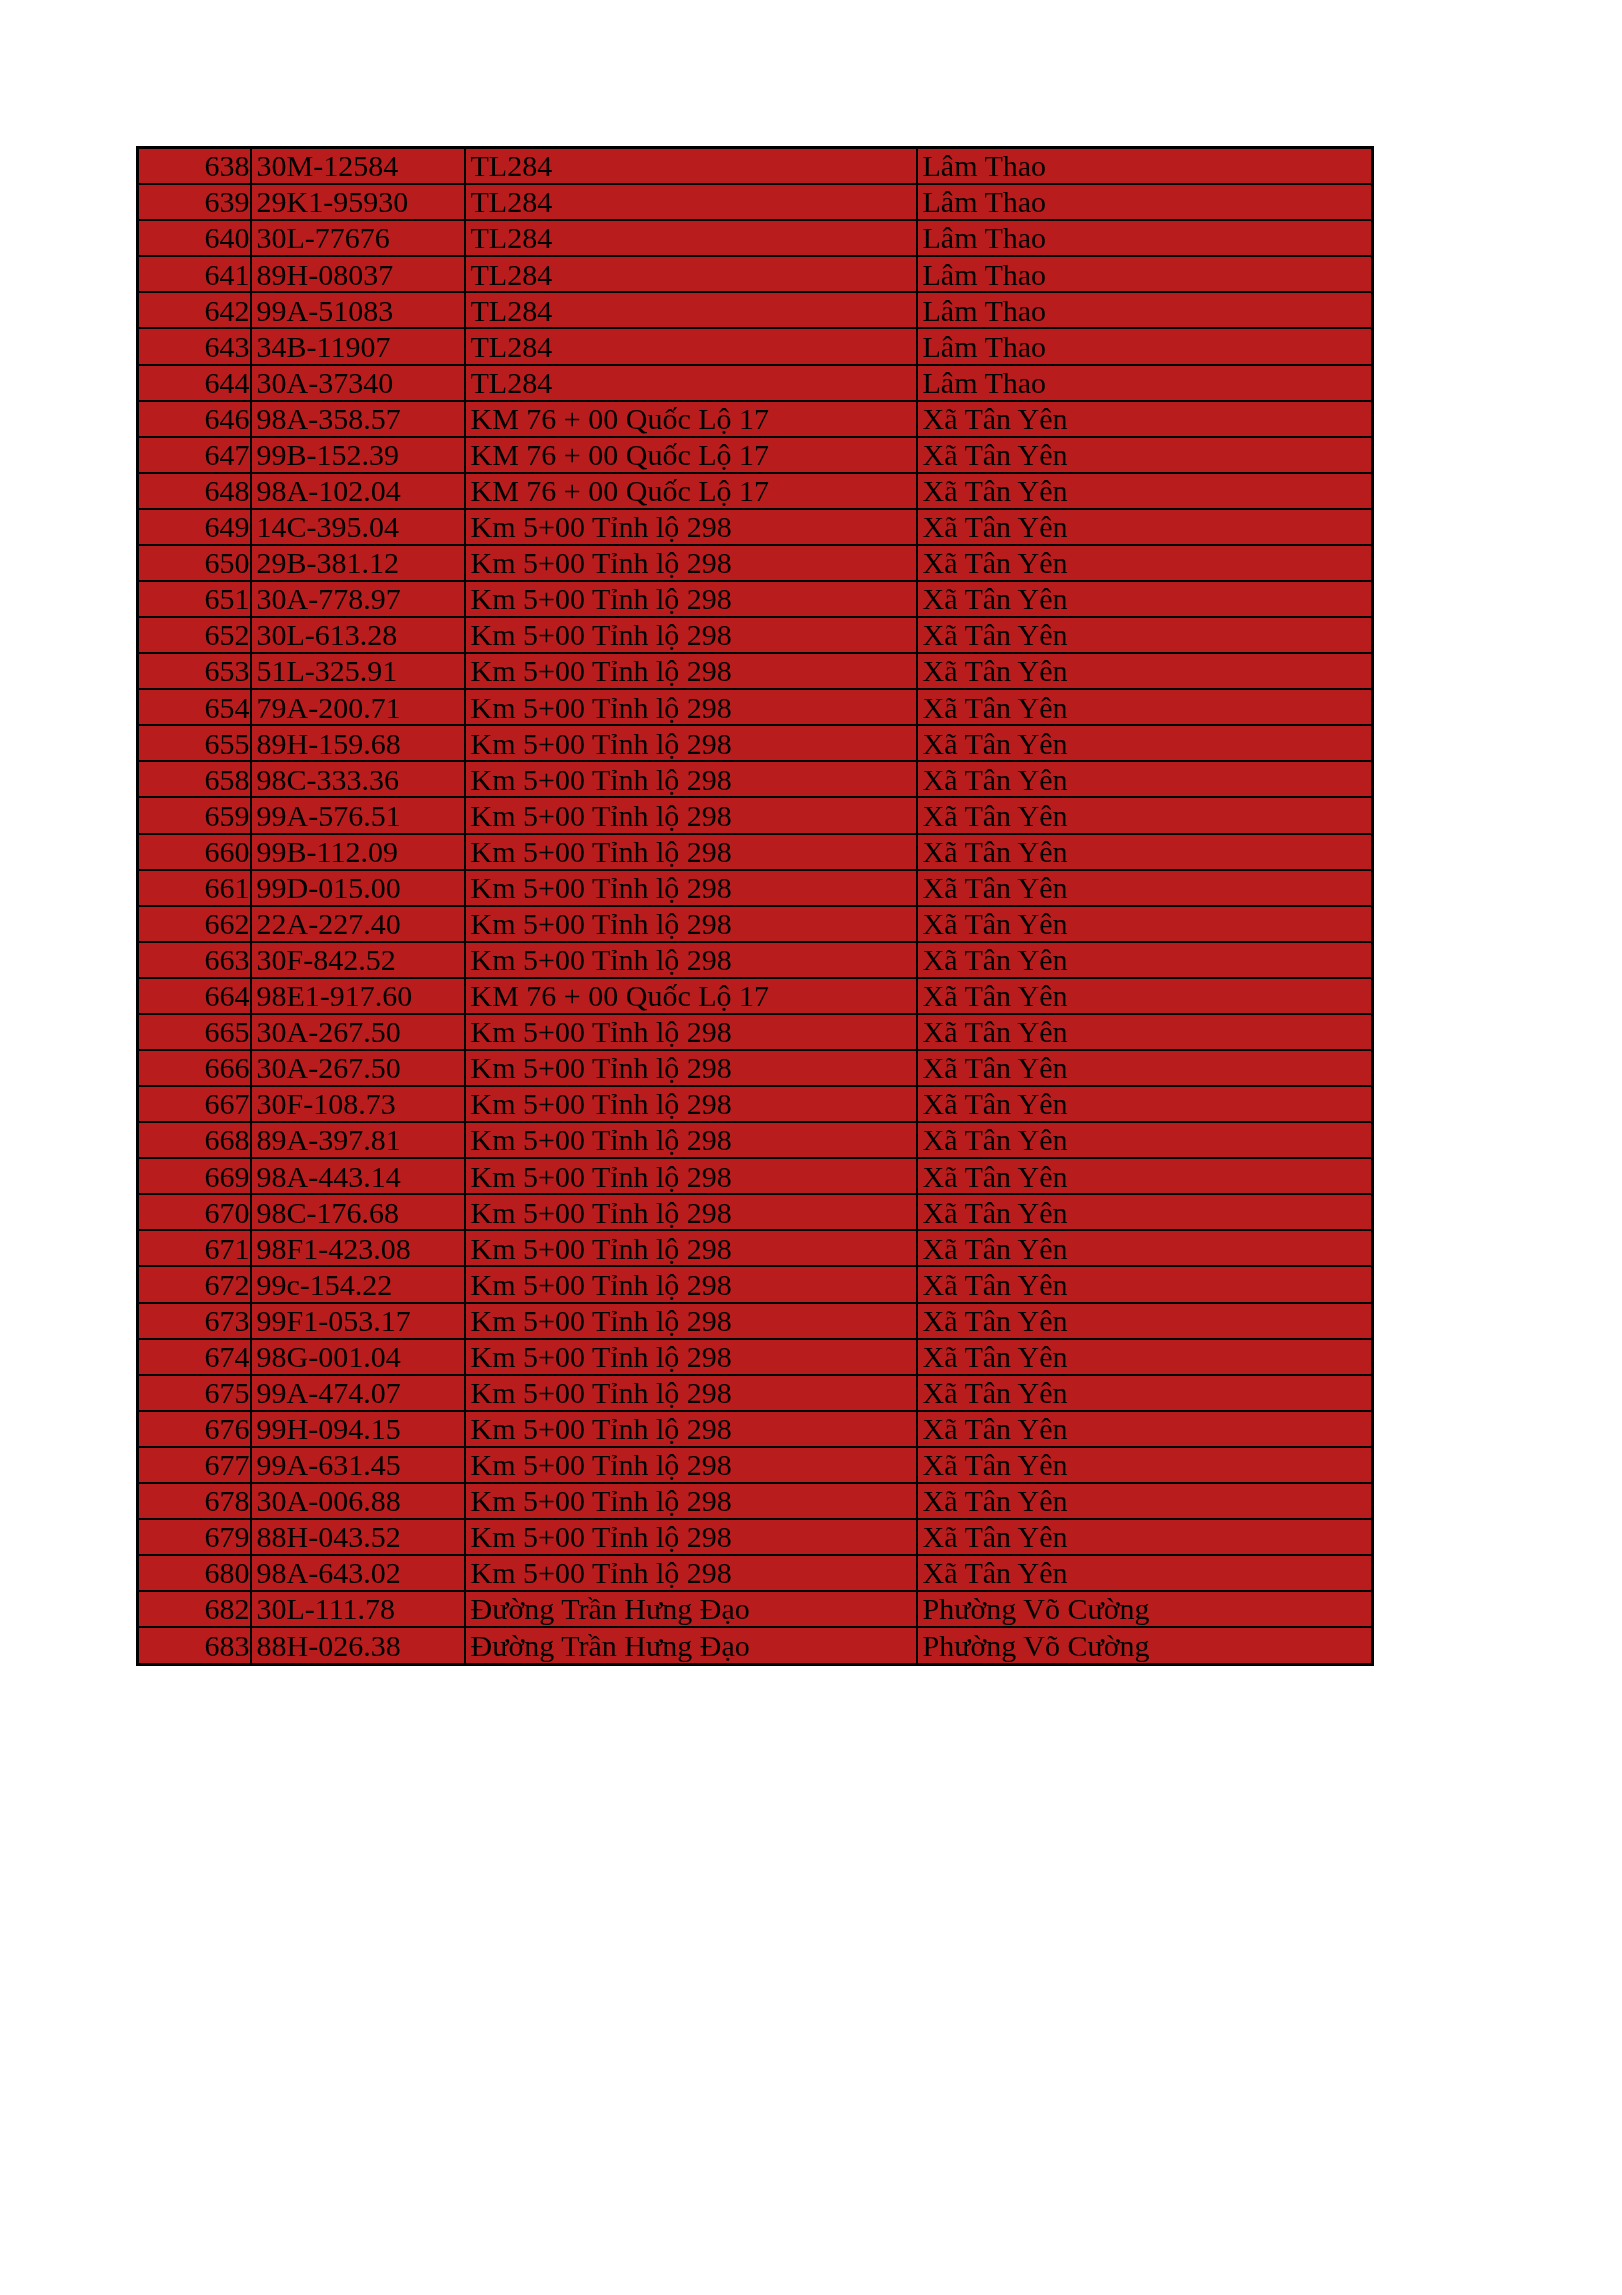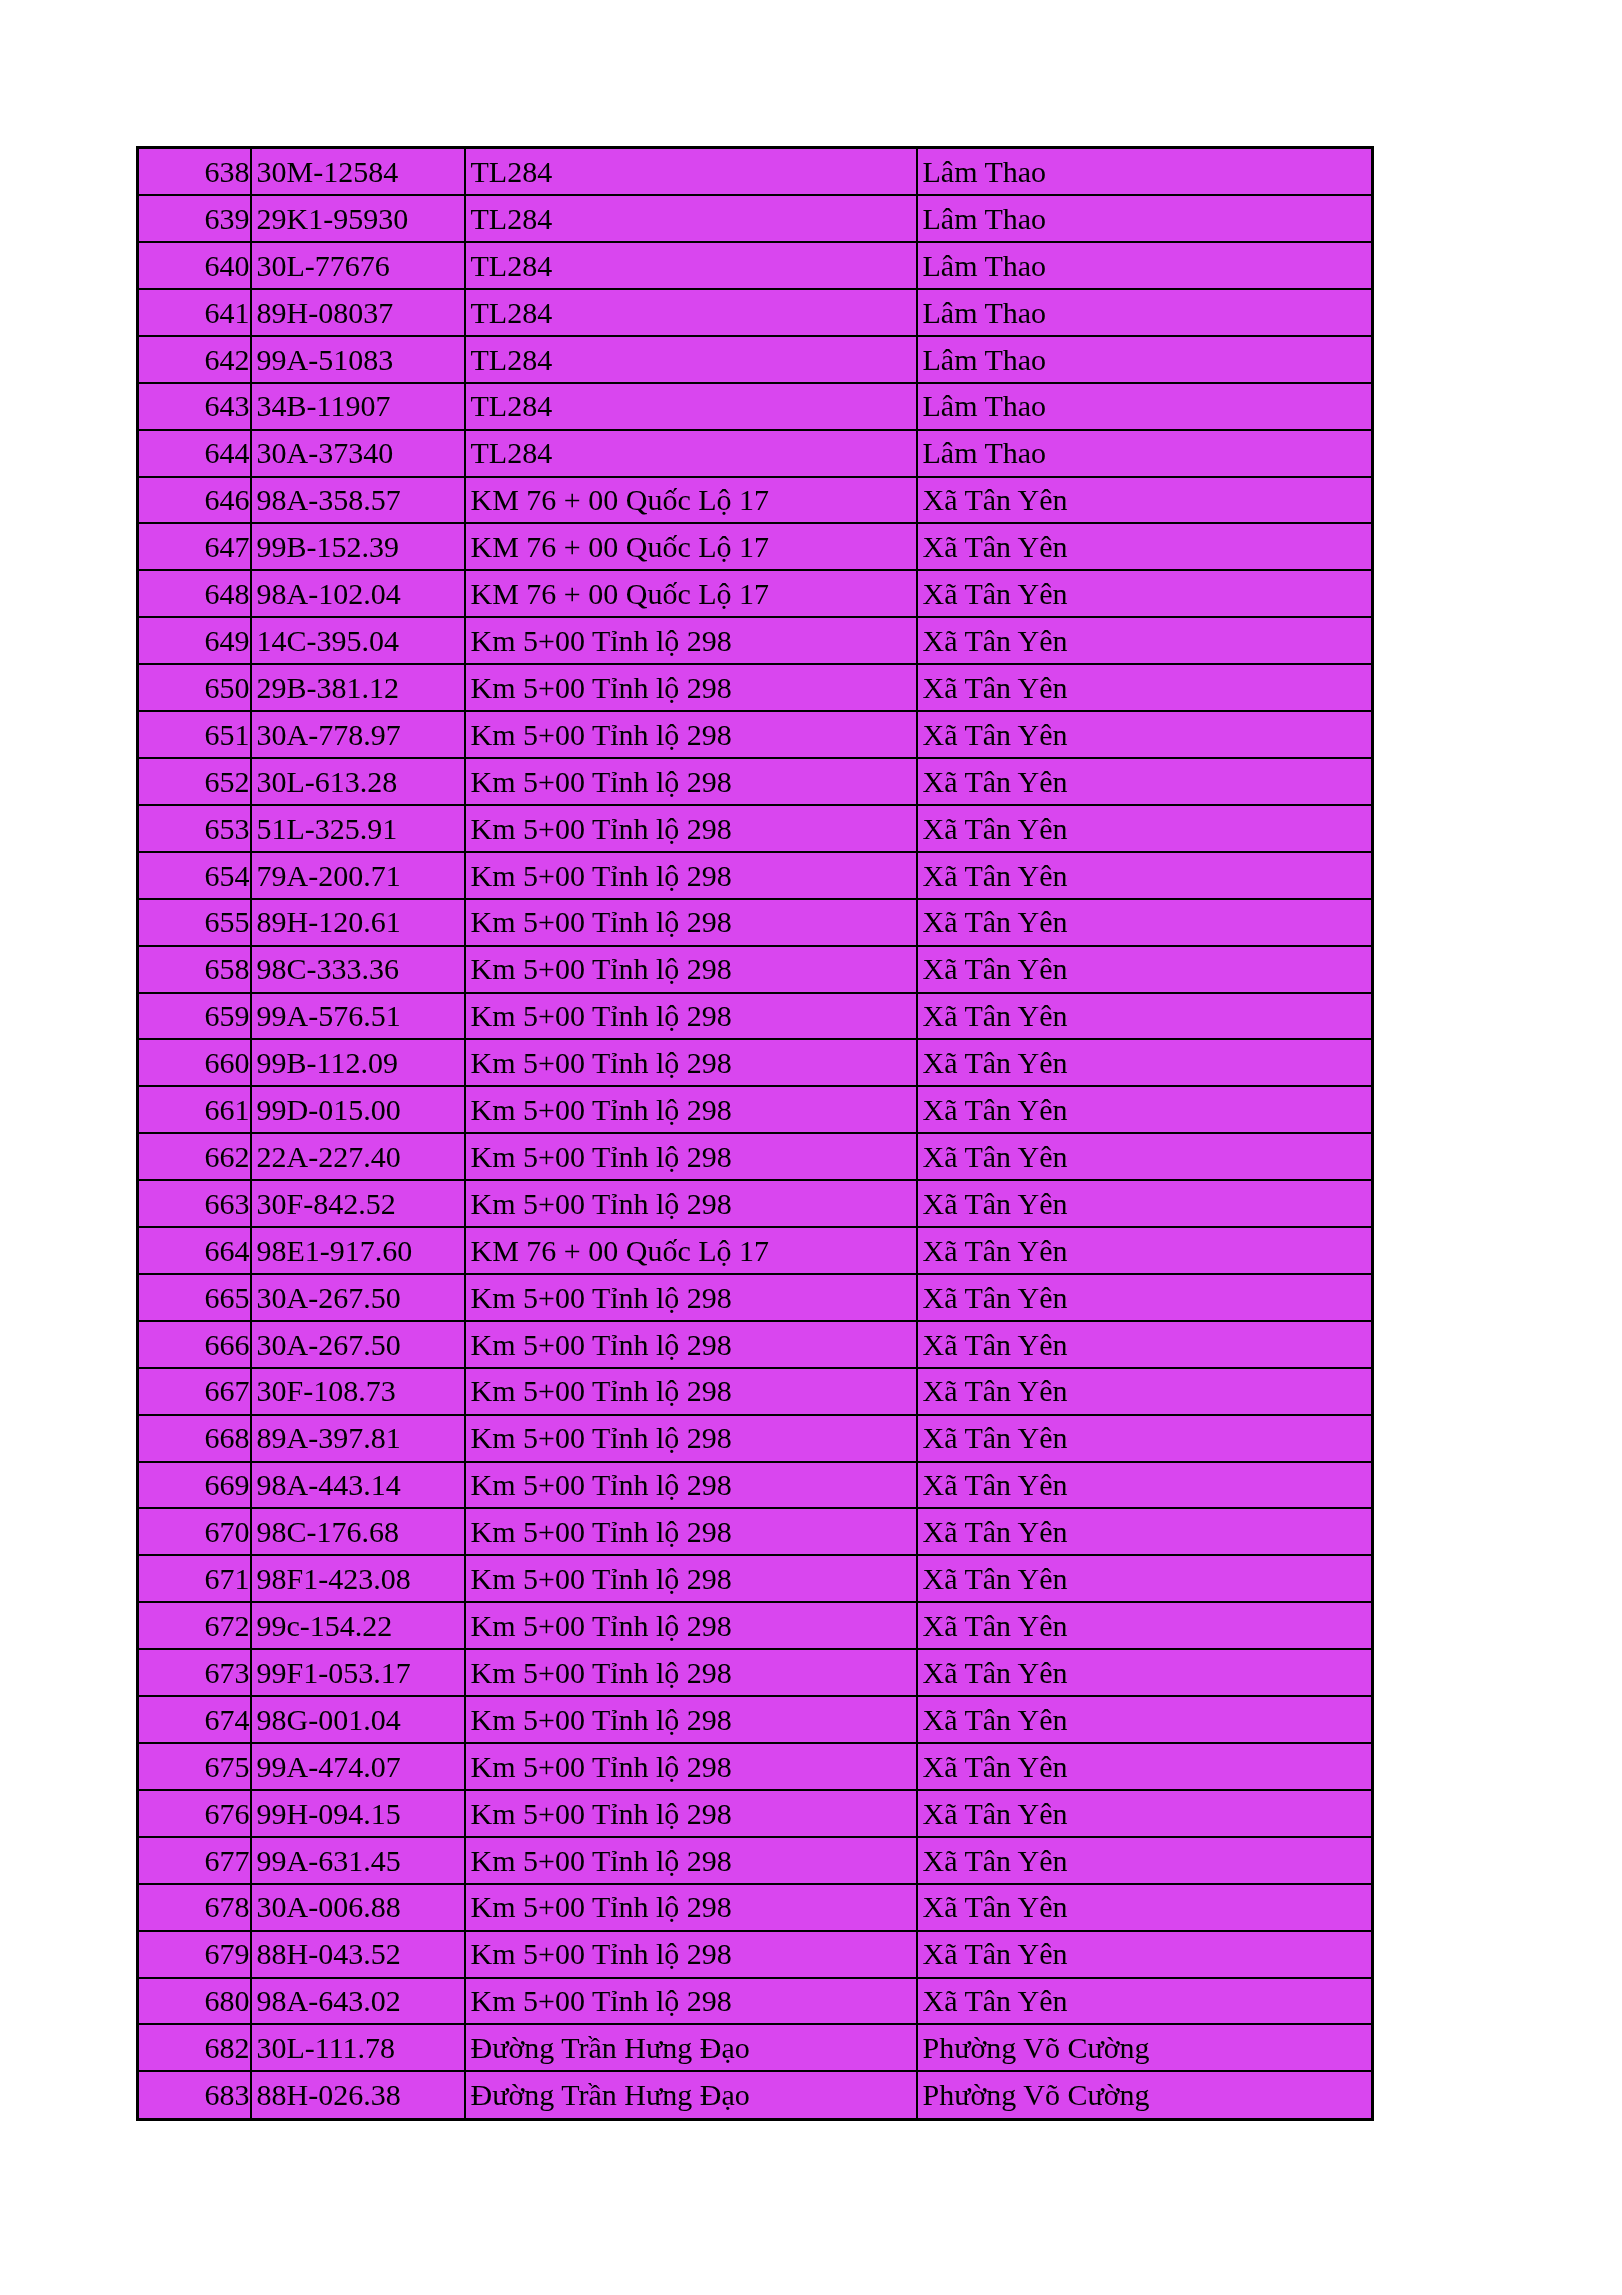--- a/index.html
+++ b/index.html
@@ -11,25 +11,25 @@
     height: 2295px;
     background: #ffffff;
     position: relative;
     font-family: "Liberation Serif", serif;
   }
   table.records-table {
     position: absolute;
     left: 136px;
     top: 146px;
     width: 1235px;
-    height: 1975px;
+    height: 1520px;
     border-collapse: collapse;
     table-layout: fixed;
     border: 3.4px solid #000000;
-    background: #d946ef;
+    background: #b91c1c;
   }
   table.records-table td {
     border: 2.5px solid #000000;
     font-size: 30px;
     line-height: 1.05;
     color: #000000;
     vertical-align: middle;
     white-space: nowrap;
     overflow: hidden;
     padding: 0 0 0 5px;
@@ -163,21 +163,21 @@
 
   <tr>
     <td class="col-no">654</td>
     <td class="col-plate">79A-200.71</td>
     <td class="col-location">Km 5+00 Tỉnh lộ 298</td>
     <td class="col-district">Xã Tân Yên</td>
   </tr>
 
   <tr>
     <td class="col-no">655</td>
-    <td class="col-plate">89H-120.61</td>
+    <td class="col-plate">89H-159.68</td>
     <td class="col-location">Km 5+00 Tỉnh lộ 298</td>
     <td class="col-district">Xã Tân Yên</td>
   </tr>
 
 
 
   <tr>
     <td class="col-no">658</td>
     <td class="col-plate">98C-333.36</td>
     <td class="col-location">Km 5+00 Tỉnh lộ 298</td>

